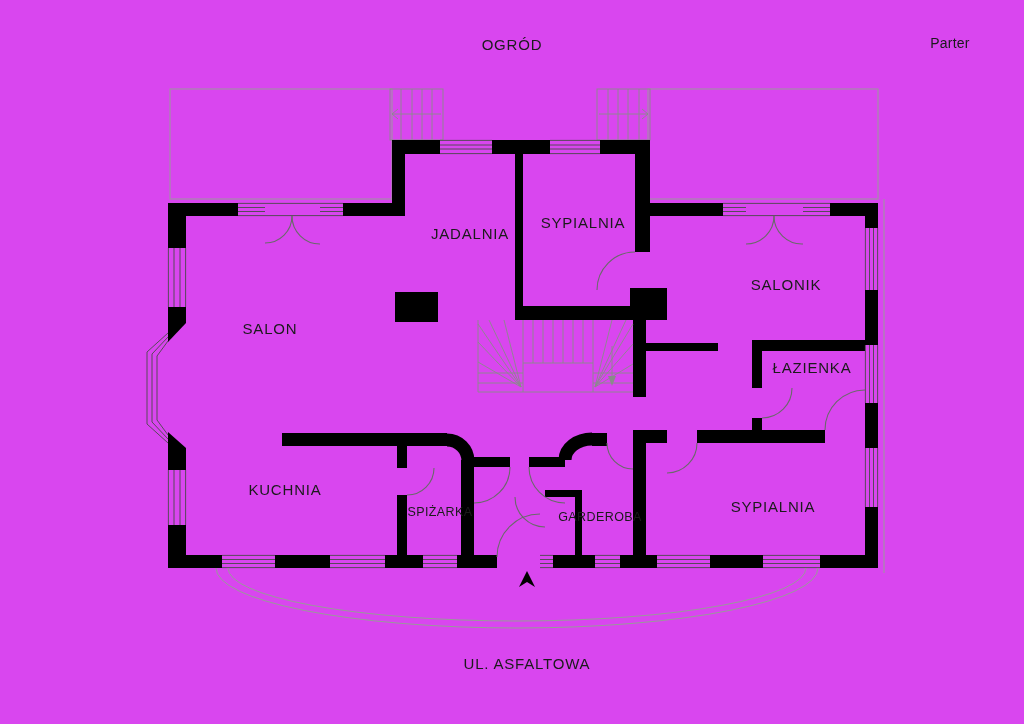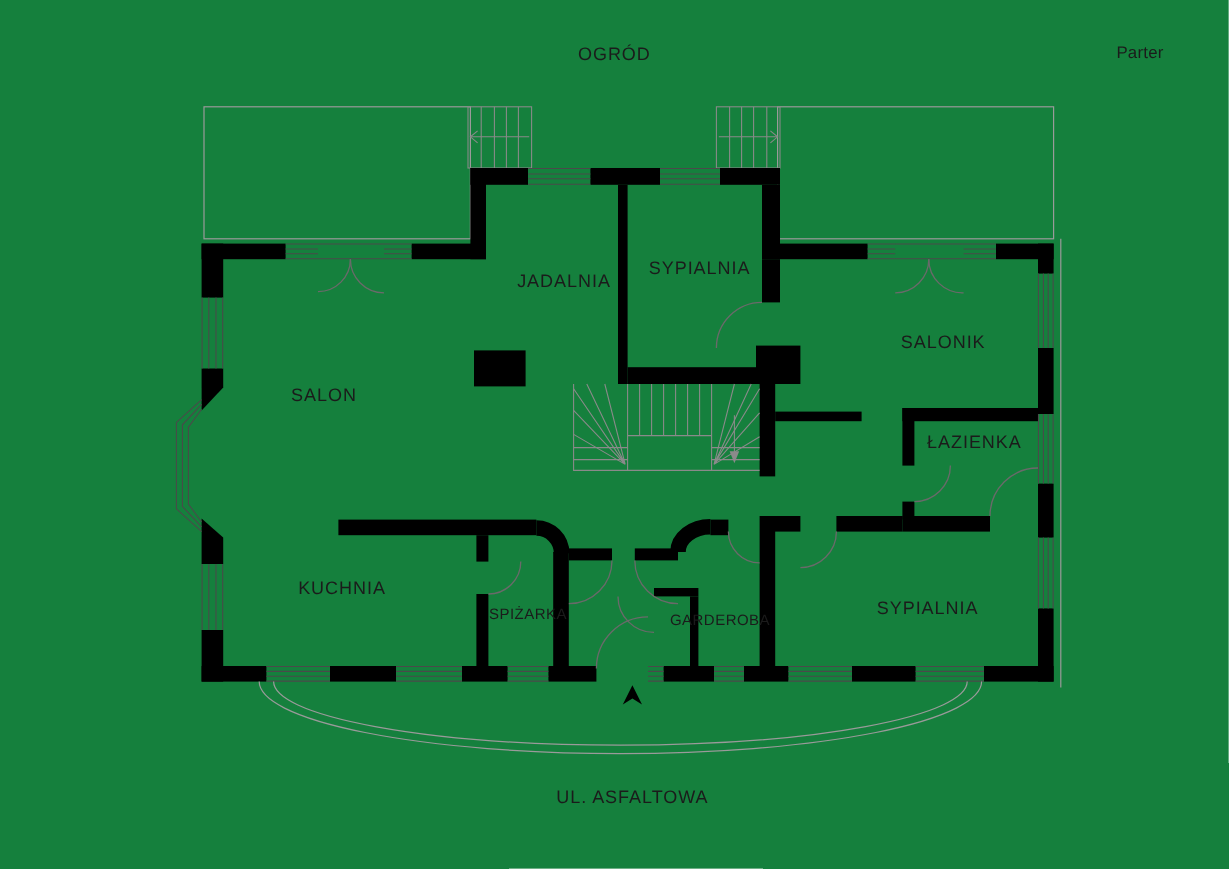--- a/index.html
+++ b/index.html
@@ -1,16 +1,16 @@
 <!DOCTYPE html>
 <html><head>
 <meta charset="utf-8">
 <style>
   html,body{margin:0;padding:0;background:#fff;}
-  .page{position:relative;width:1024px;height:724px;background:#15803d;overflow:hidden;
+  .page{position:relative;width:1024px;height:724px;background:#d946ef;overflow:hidden;
         font-family:"Liberation Sans", sans-serif;}
   svg{position:absolute;left:0;top:0;}
   text{fill:#1b1b1b;font-family:"Liberation Sans", sans-serif;letter-spacing:0.8px;}
   .lbl{font-size:15px;}
   .lbl-sm{font-size:12.5px;letter-spacing:0.4px;}
   .wall{fill:#000000;stroke:none;}
   .wallcurve{fill:none;stroke:#000000;stroke-width:13;}
   .thin{stroke:#4a4a4a;stroke-width:0.9;fill:none;}
   .door{stroke:#6a6a6a;stroke-width:1.1;fill:none;}
   .stair{stroke:#8a8a8a;stroke-width:0.9;fill:none;}

